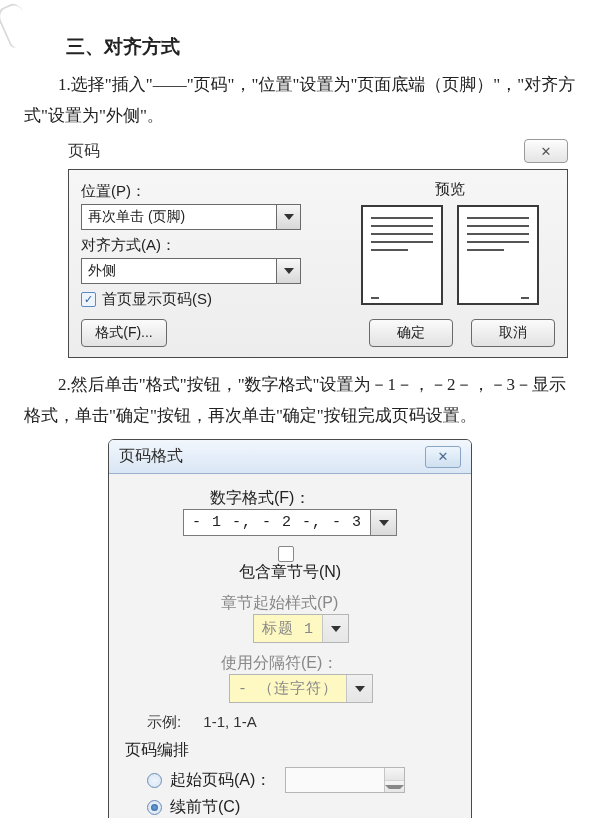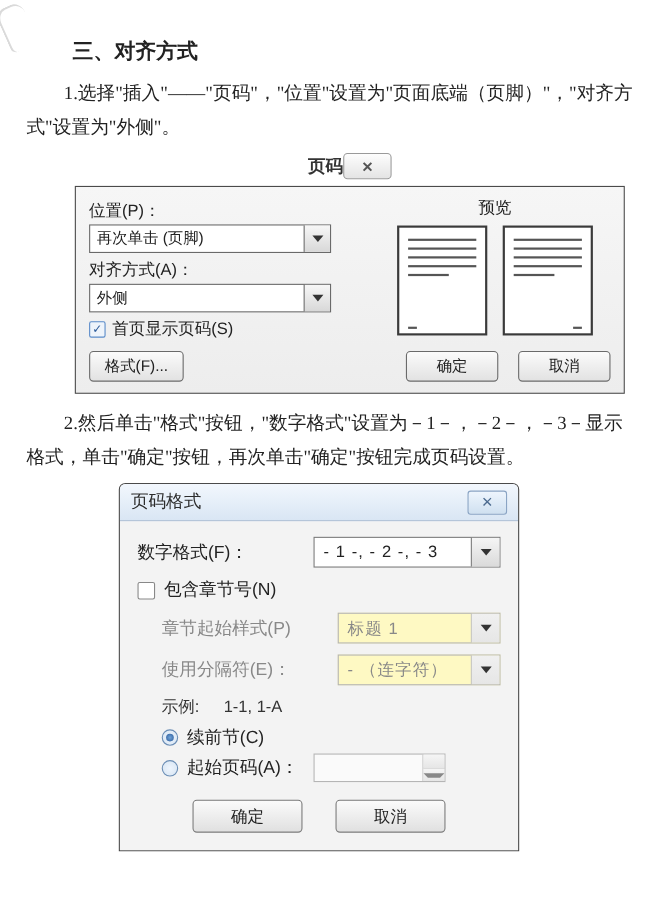--- a/index.html
+++ b/index.html
@@ -10,21 +10,21 @@
     font-family: "SimSun", "宋体", serif;
     background: #fff;
     color: #222;
   }
   .wrap { padding: 28px 24px 0 24px; }
   .heading { font-size: 19px; font-weight: bold; margin: 6px 0 10px 42px; }
   .para { font-size: 17px; line-height: 1.8; margin: 0 0 8px 0; text-indent: 2em; }
 
   
   .dlg1 { margin: 6px 0 12px 44px; width: 500px; }
-  .dlg1-top { display:flex; justify-content:center; align-items:center;font-weight:bold; }
+  .dlg1-top { display:flex; justify-content:space-between; align-items:center; }
   .dlg1-title { font-size:16px; color:#333; font-family:"Microsoft YaHei",Tahoma,sans-serif; }
   .closebtn {
     width:44px; height:24px; border:1px solid #9a9a9a; border-radius:4px;
     background:linear-gradient(#fdfdfd,#e4e4e4);
     display:flex; align-items:center; justify-content:center;
     font-family:Tahoma,sans-serif; font-size:13px; color:#555;
   }
   .panel1 {
     margin-top:6px; border:1px solid #4a4a4a;
     background:linear-gradient(#f6f6f6,#ededed);
@@ -80,29 +80,29 @@
     padding:0 10px;
   }
   .dlg2-title { font-size:16px;color:#2c2c2c; }
   .closebtn2 {
     width:36px;height:22px;border:1px solid #8aa4c4;border-radius:3px;
     background:linear-gradient(#eef5fd,#cfe0f0);
     display:flex;align-items:center;justify-content:center;
     color:#4b6a8f;font-size:13px;
   }
   .dlg2-body { background:#f3f3f3; padding:14px 16px 16px; }
-  .frow { display:flex;align-items:center;margin-bottom:10px; }
+  .frow { display:flex;align-items:center;margin-bottom:10px;flex-direction:column; }
   .flabel { width:160px; font-size:16px; color:#222; }
   .flabel.disabled { color:#888; }
   .combo2 {
     flex:1; height:28px; display:flex; align-items:stretch;
     border:1px solid #7a7a7a; background:#fff;
   }
   .combo2.disabled { background:#fef9c3; color:#888; border-color:#b5b5b5; }
-  .combo2-text { flex:1;padding:4px 8px;font-size:15px;letter-spacing:1px;white-space:nowrap;overflow:hidden; }
+  .combo2-text { flex:1;padding:4px 8px;font-size:15px;letter-spacing:1px;white-space:nowrap;overflow:hidden;font-family:Liberation Mono, monospace; }
   .combo2-btn {
     width:26px;border-left:1px solid #7a7a7a;
     background:linear-gradient(#f5f5f5,#dadada);
     display:flex;align-items:center;justify-content:center;
   }
   .combo2.disabled .combo2-btn { border-left-color:#c5c5c5;background:linear-gradient(#f0f0f0,#e6e6e6); }
   .chk2 { width:16px;height:16px;border:1px solid #888;background:#fff;border-radius:2px;margin-right:8px; }
   .indent { padding-left:22px; }
   .example { font-size:15px;color:#333;margin:4px 0 8px 22px; }
   .example .ex-label { margin-right:18px; }
@@ -239,38 +239,39 @@
           <div class="combo2-text">-  （连字符）</div>
           <div class="combo2-btn">
               <div class="tri-down"></div>
             </div>
         </div>
       </div>
       <div class="example">
         <span class="ex-label">示例:</span>
         <span>1-1,  1-A</span>
       </div>
-      <div class="radio-row">
-        <div class="radio checked"></div>
-        <span>续前节(C)</span>
-      </div>
+      <div class="group-title">页码编排</div>
       <div class="radio-row">
         <div class="radio"></div>
         <span>起始页码(A)：</span>
         <div class="startinput">
           <div style="flex:1"></div>
           <div class="spin">
             <div>
                 <div class="tri-up-sm"></div>
               </div>
             <div>
                 <div class="tri-down-sm"></div>
               </div>
           </div>
         </div>
       </div>
+      <div class="radio-row">
+        <div class="radio checked"></div>
+        <span>续前节(C)</span>
+      </div>
       <div class="btnrow2">
         <div class="btn2">确定</div>
         <div class="btn2">取消</div>
       </div>
     </div>
   </div>
 </div>
 
 </body></html>

